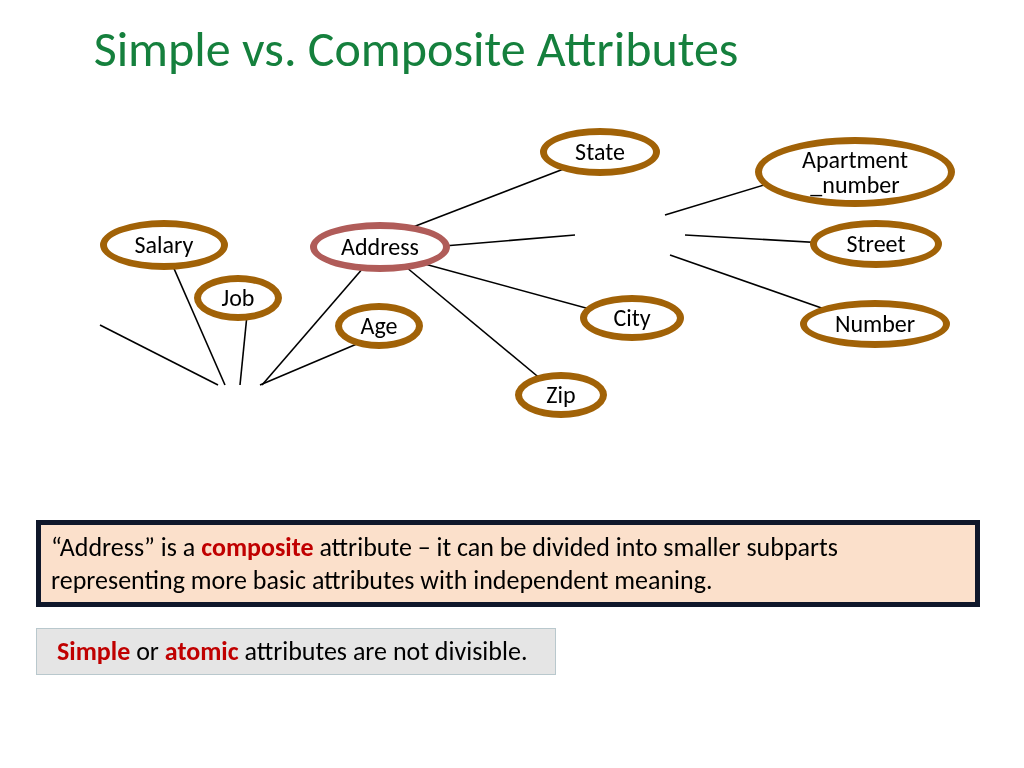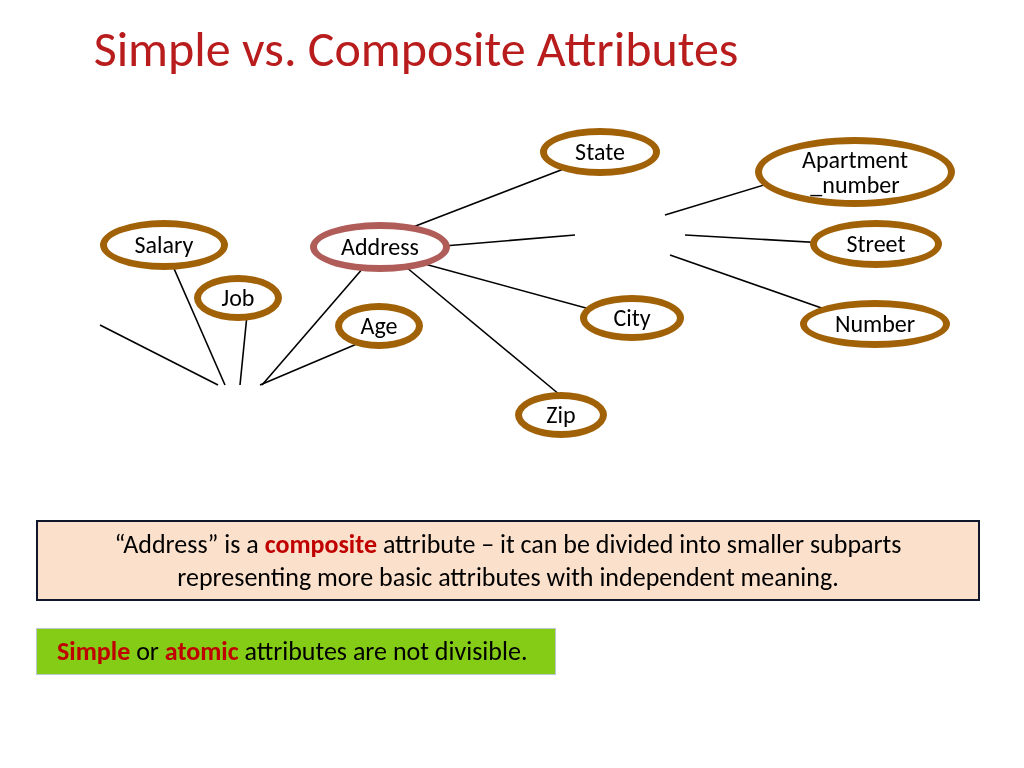--- a/index.html
+++ b/index.html
@@ -17,21 +17,21 @@
     height: 768px;
   }
   .title {
     position: absolute;
     top: 18px;
     left: 0;
     width: 832px;
     text-align: center;
     font-size: 50px;
     font-weight: 400;
-    color: #b91c1c;
+    color: #15803d;
   }
   svg.diagram {
     position: absolute;
     left: 0;
     top: 0;
     width: 1024px;
     height: 768px;
     pointer-events: none;
   }
   .node {
@@ -60,28 +60,27 @@
     font-size: 26px;
     line-height: 1.25;
     padding: 6px 10px;
     box-sizing: border-box;
   }
   .callout1 {
     left: 36px;
     top: 520px;
     width: 944px;
     background: #fbe0cb;
-    border: 2px solid #0f172a;
-    text-align: center;
+    border: 5px solid #0f172a;
   }
   .callout2 {
     left: 36px;
     top: 628px;
     width: 520px;
-    background: #84cc16;
+    background: #e5e5e5;
     border: 1px solid #b9c8cd;
     padding-left: 20px;
   }
   .kw-composite { color: #c00000; font-weight: 700; }
   .kw-simple   { color: #c00000; font-weight: 700; }
   .kw-atomic   { color: #c00000; font-weight: 700; }
 </style>
 </head>
 <body>
 
@@ -126,21 +125,21 @@
 
   <div class="node ellipse" style="left:335px; top:303px; width:88px; height:46px;">Age</div>
 
   <div class="node ellipse highlight" style="left:310px; top:222px; width:140px; height:50px;">Address</div>
 
   <div class="node ellipse" style="left:540px; top:128px; width:120px; height:48px;">State</div>
 
 
   <div class="node ellipse" style="left:580px; top:295px; width:104px; height:46px;">City</div>
 
-  <div class="node ellipse" style="left:515px; top:392px; width:92px; height:46px;">Zip</div>
+  <div class="node ellipse" style="left:515px; top:372px; width:92px; height:46px;">Zip</div>
 
   <div class="node ellipse" style="left:755px; top:137px; width:200px; height:70px; white-space:pre-line;">Apartment
 _number</div>
 
   <div class="node ellipse" style="left:800px; top:300px; width:150px; height:48px;">Number</div>
 
   <div class="node ellipse" style="left:810px; top:220px; width:132px; height:48px;">Street</div>
 
   <div class="callout callout1">
     <span>“Address” is a </span><span class="kw-composite">composite</span><span> attribute – it can be divided into smaller subparts representing more basic attributes with independent meaning.</span>

